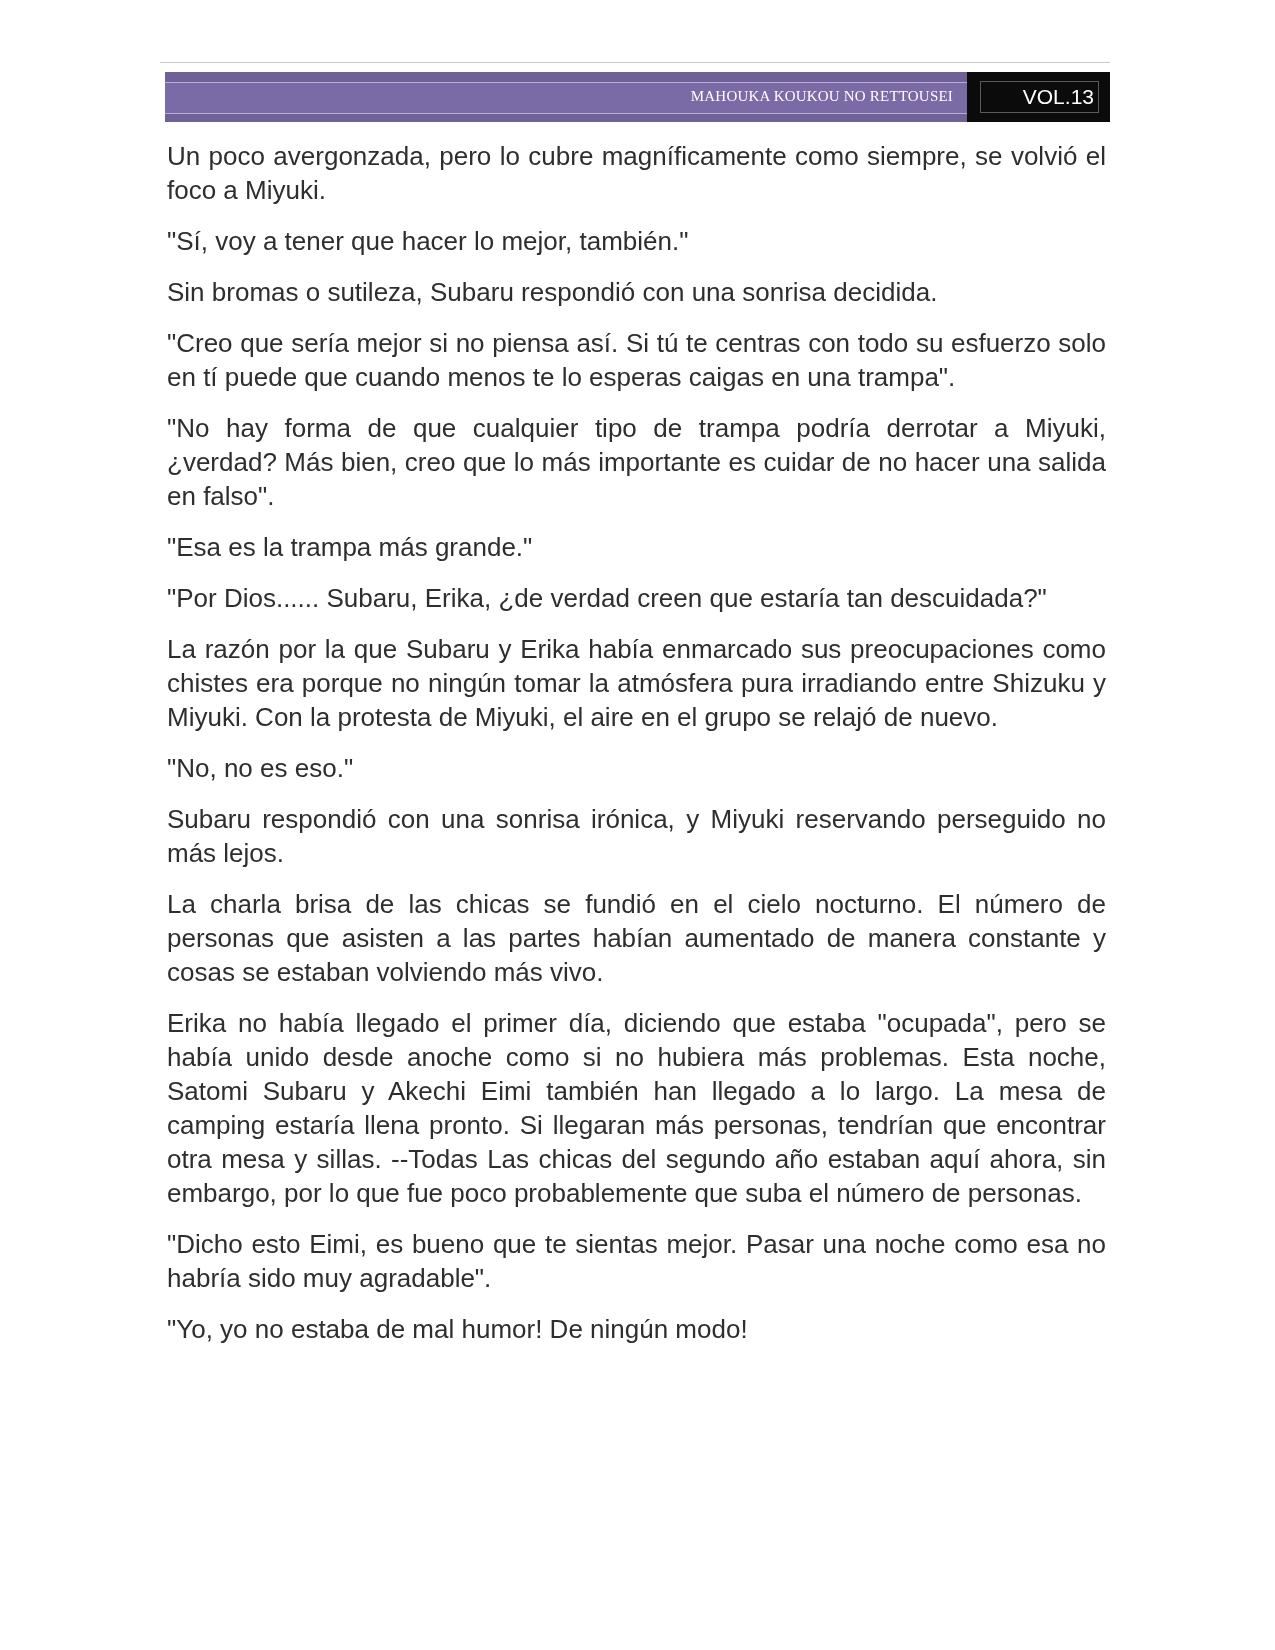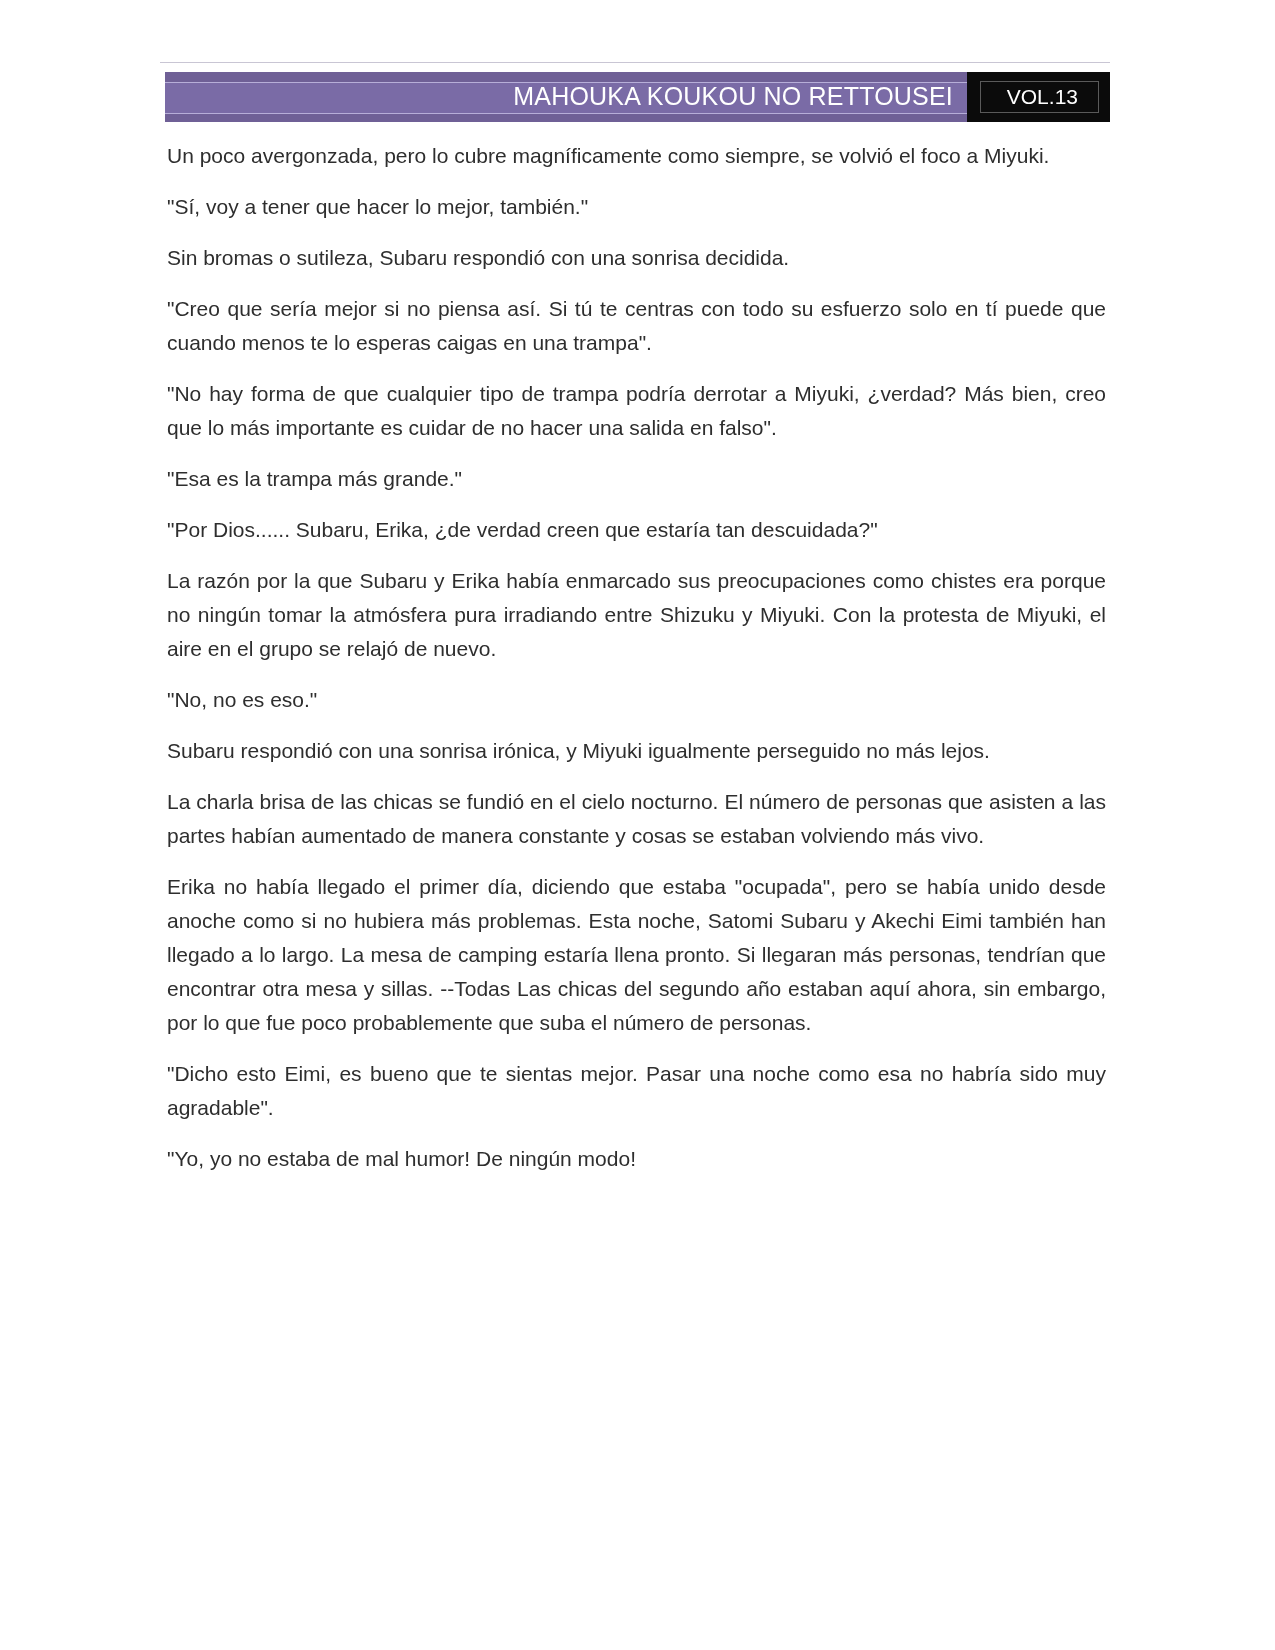--- a/index.html
+++ b/index.html
@@ -53,50 +53,51 @@
     background: #6f6096;
     border-top: 1px solid #b7aed8;
   }
   .header-title {
     position: absolute;
     left: 0; right: 14px; top: 0; bottom: 2px;
     display: flex;
     align-items: center;
     justify-content: flex-end;
     color: #ffffff;
-    font-size: 25px;
+    font-size: 15px;
     letter-spacing: 0.2px;
     white-space: nowrap;
+    font-family: Liberation Serif, serif;
   }
   .volume-box {
     position: relative;
     flex: 0 0 143px;
     background: #0b0b0b;
   }
   .volume-inner {
     position: absolute;
     left: 13px; right: 11px; top: 9px; bottom: 9px;
     border: 1px solid #5a5a5a;
     display: flex;
     align-items: center;
     justify-content: flex-end;
-    padding-right: 20px;
+    padding-right: 4px;
     color: #ffffff;
     font-size: 21px;
     white-space: nowrap;
   }
 
   
   .doc-body {
     position: absolute;
     left: 167px;
     top: 139px;
     width: 939px;
     color: #2e2e2e;
-    font-size: 21px;
+    font-size: 26px;
     line-height: 34px;
   }
   .doc-body p {
     margin: 0 0 17px 0;
     text-align: justify;
   }
   .doc-body p:last-child {
     text-align: left;
   }
 </style>
@@ -121,20 +122,20 @@
   <div class="doc-body">
     <p>Un poco avergonzada, pero lo cubre magníficamente como siempre, se volvió el foco a Miyuki.</p>
     <p>"Sí, voy a tener que hacer lo mejor, también."</p>
     <p>Sin bromas o sutileza, Subaru respondió con una sonrisa decidida.</p>
     <p>"Creo que sería mejor si no piensa así. Si tú te centras con todo su esfuerzo solo en tí puede que cuando menos te lo esperas caigas en una trampa".</p>
     <p>"No hay forma de que cualquier tipo de trampa podría derrotar a Miyuki, ¿verdad? Más bien, creo que lo más importante es cuidar de no hacer una salida en falso".</p>
     <p>"Esa es la trampa más grande."</p>
     <p>"Por Dios...... Subaru, Erika, ¿de verdad creen que estaría tan descuidada?"</p>
     <p>La razón por la que Subaru y Erika había enmarcado sus preocupaciones como chistes era porque no ningún tomar la atmósfera pura irradiando entre Shizuku y Miyuki. Con la protesta de Miyuki, el aire en el grupo se relajó de nuevo.</p>
     <p>"No, no es eso."</p>
-    <p>Subaru respondió con una sonrisa irónica, y Miyuki igualmente perseguido no más lejos.</p>
+    <p>Subaru respondió con una sonrisa irónica, y Miyuki reservando perseguido no más lejos.</p>
     <p>La charla brisa de las chicas se fundió en el cielo nocturno. El número de personas que asisten a las partes habían aumentado de manera constante y cosas se estaban volviendo más vivo.</p>
     <p>Erika no había llegado el primer día, diciendo que estaba "ocupada", pero se había unido desde anoche como si no hubiera más problemas. Esta noche, Satomi Subaru y Akechi Eimi también han llegado a lo largo. La mesa de camping estaría llena pronto. Si llegaran más personas, tendrían que encontrar otra mesa y sillas. --Todas Las chicas del segundo año estaban aquí ahora, sin embargo, por lo que fue poco probablemente que suba el número de personas.</p>
     <p>"Dicho esto Eimi, es bueno que te sientas mejor. Pasar una noche como esa no habría sido muy agradable".</p>
     <p>"Yo, yo no estaba de mal humor! De ningún modo!</p>
   </div>
 
 </div>
 
 </body></html>

